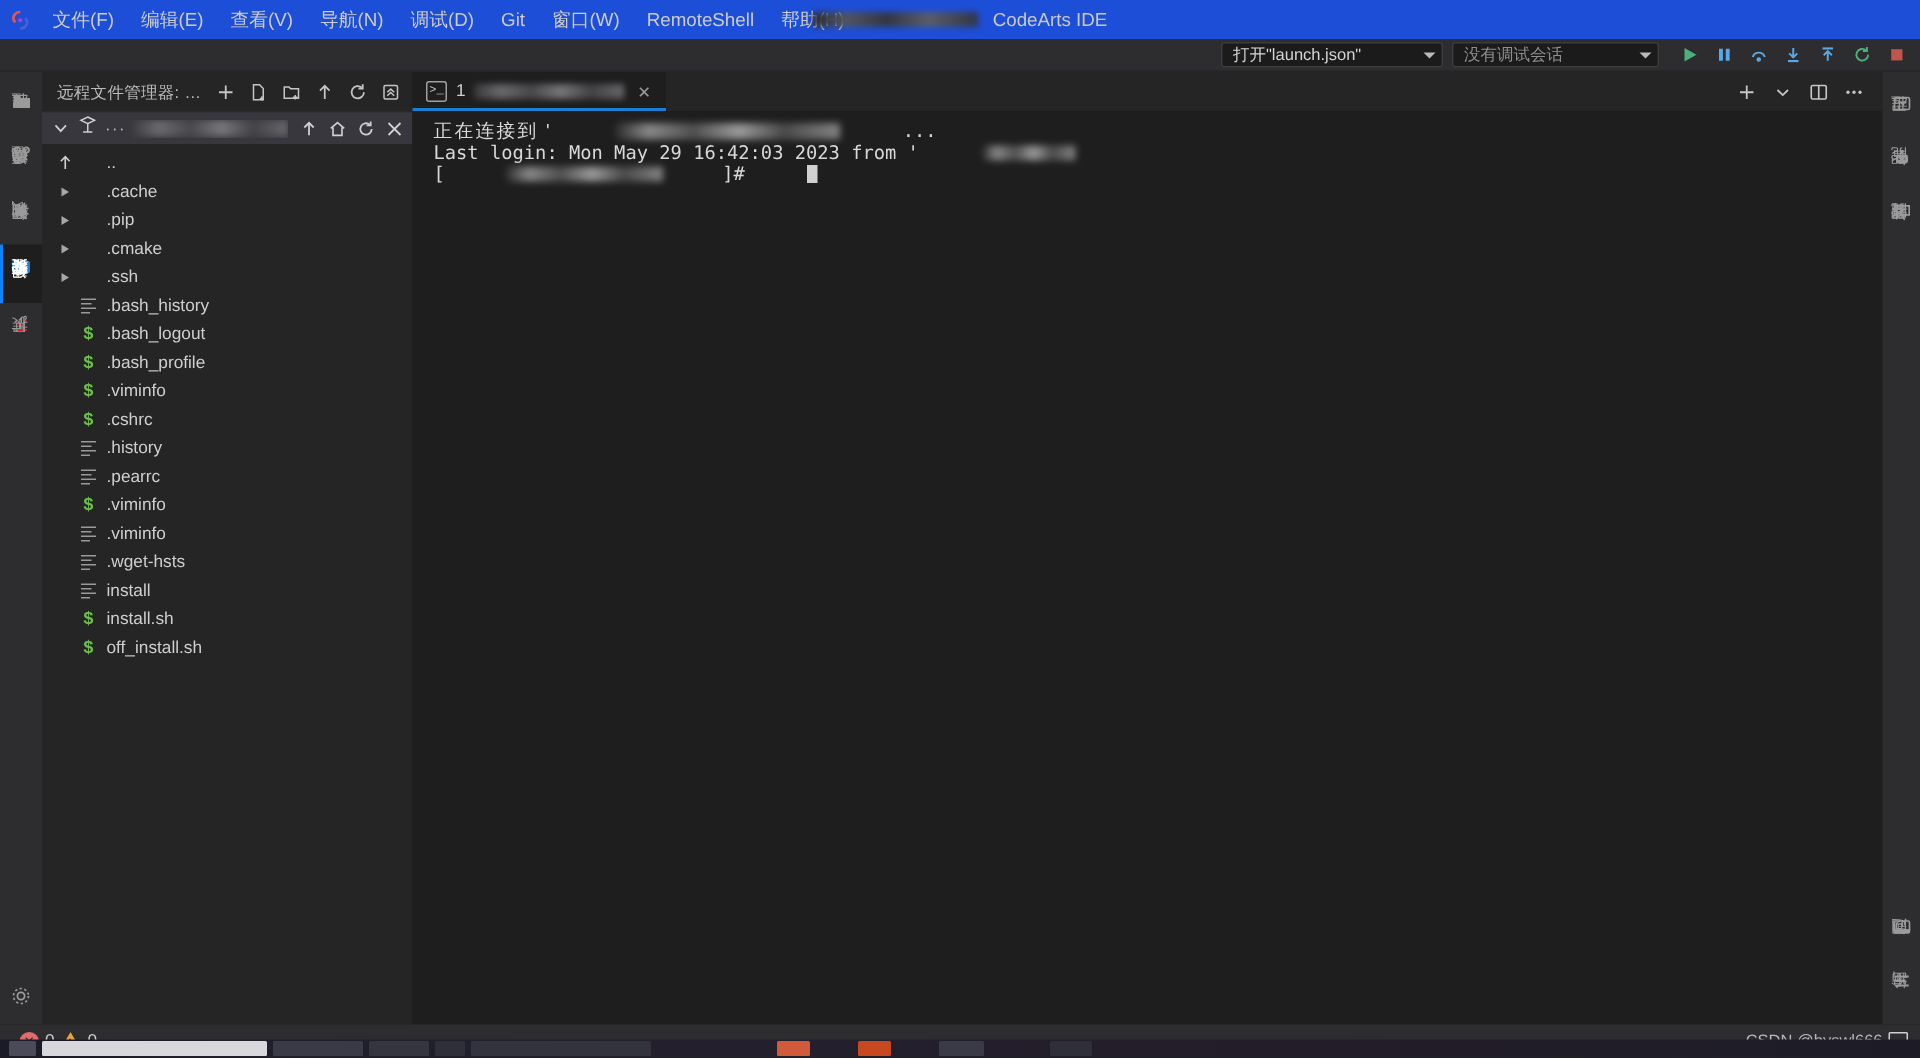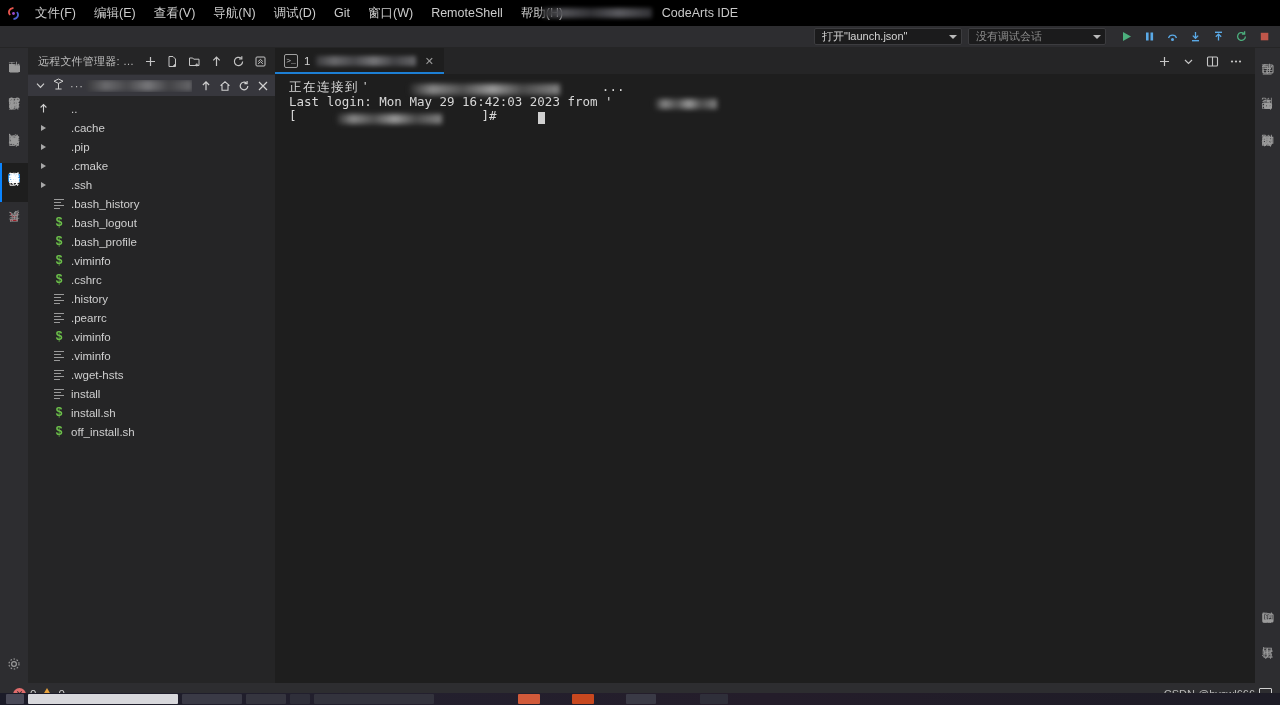--- a/index.html
+++ b/index.html
@@ -7,21 +7,21 @@
     width: 1280px; height: 705px;
     background: #1e1e1e;
     font-family: "Liberation Sans", "DejaVu Sans", sans-serif;
     overflow: hidden;
     color: #cccccc;
   }
   .app { position: relative; width: 1280px; height: 705px; display: flex; flex-direction: column; }
 
   
   .titlebar {
-    height: 26px; background: #000000; display: flex; align-items: center;
+    height: 26px; background: #1d4ed8; display: flex; align-items: center;
     flex: 0 0 26px; position: relative; font-size: 12px;
   }
   .logo-mark { width: 26px; height: 26px; display: flex; align-items: center; justify-content: center; }
   .logo-mark svg { display: block; }
   .menu { display: flex; align-items: center; height: 26px; }
   .menu-item {
     padding: 0 9px; height: 22px; line-height: 22px; color: #cccccc; font-size: 12.5px;
     white-space: nowrap; cursor: default; border-radius: 2px;
   }
   .title-center {
@@ -147,21 +147,21 @@
   .tab .tab-title-blur { flex: 1; display: flex; align-items: center; }
   .tab .tab-close { width: 14px; display: flex; align-items: center; justify-content: center; color: #9a9a9a; font-size: 11px; }
   .tabstrip-actions { margin-left: auto; display: flex; align-items: center; gap: 2px; padding-right: 8px; }
   .ts-ico { width: 22px; height: 22px; display: flex; align-items: center; justify-content: center; color: #c6c6c6; border-radius: 2px; }
 
   .terminal {
     flex: 1; background: #1e1e1e; padding: 6px 0 0 14px; overflow: hidden;
     font-family: "DejaVu Sans Mono", "Liberation Mono", monospace; font-size: 12.5px; line-height: 14.5px;
     color: #d8d8d8; white-space: nowrap;
   }
-  .tline { display: flex; align-items: flex-end; height: 14.5px; gap: 40px; }
+  .tline { display: flex; align-items: center; height: 14.5px; gap: 40px; }
   .tline .cn { font-family: "Liberation Sans", sans-serif; font-size: 12.5px; letter-spacing: 1.5px; }
   .cursor-block { display: inline-block; width: 7px; height: 12px; background: #d0d0d0; margin-left: 1px; vertical-align: middle; }
 
   
   .auxbar { width: 25px; flex: 0 0 25px; background: #2d2d30; display: flex; flex-direction: column; align-items: center; padding-top: 6px; }
   .auxbar .vtab { width: 25px; color: #9b9b9b; }
   .aux-bottom { margin-top: auto; display: flex; flex-direction: column; align-items: center; padding-bottom: 8px; }
 
   
   .statusbar {

